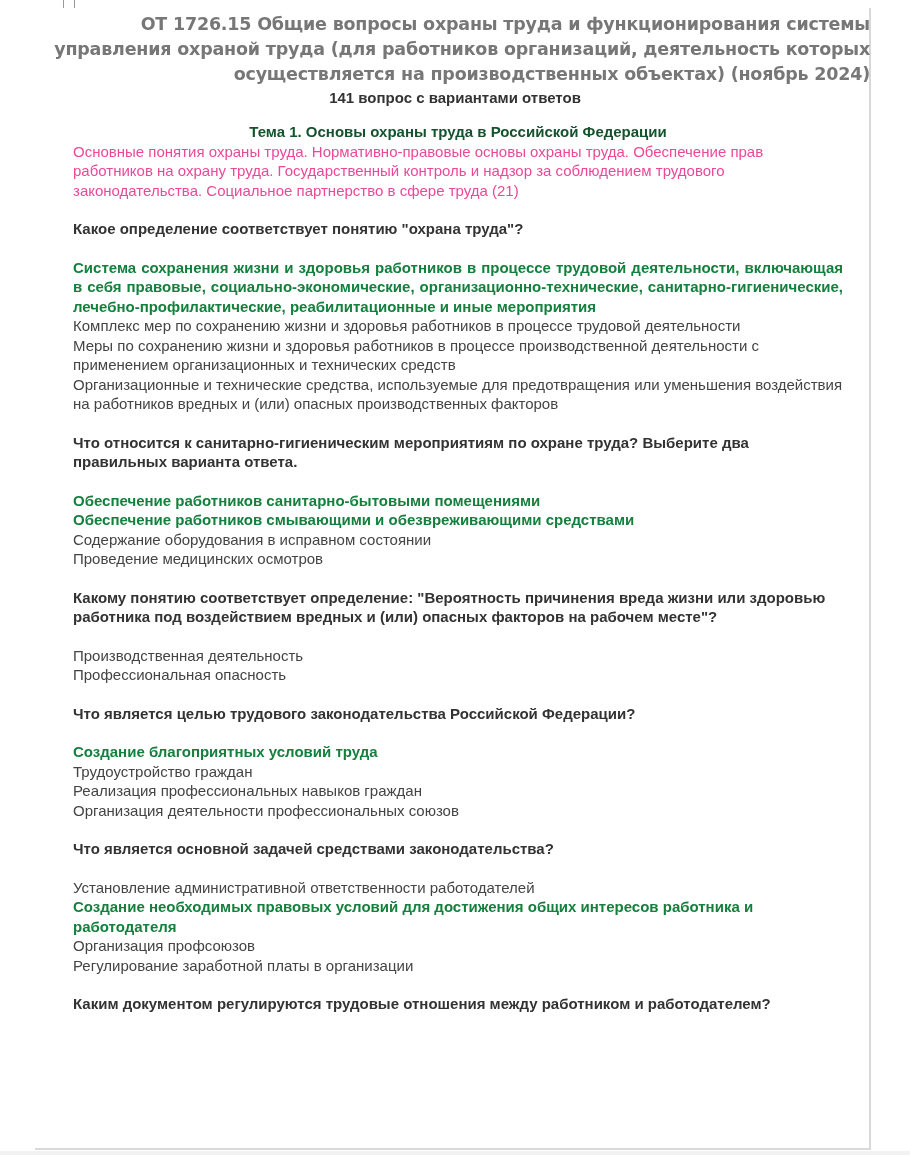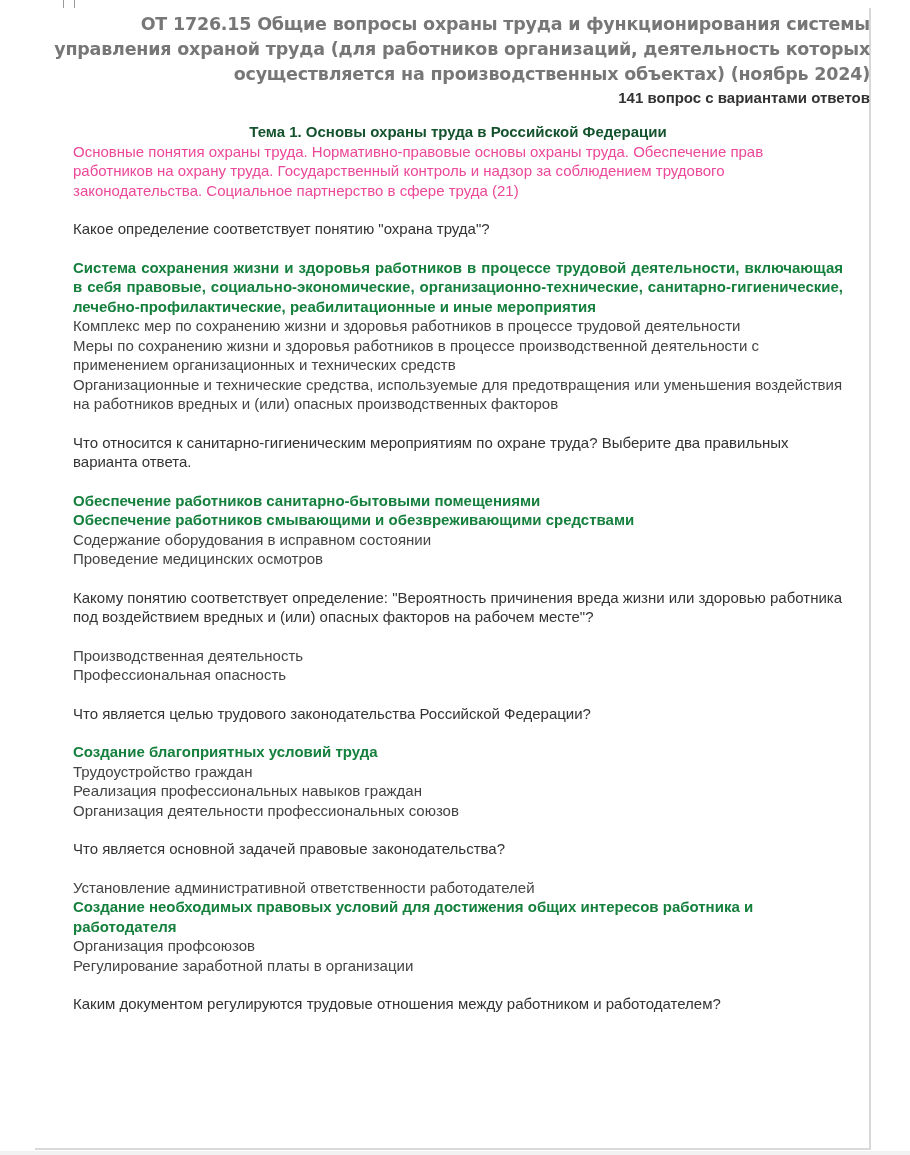--- a/index.html
+++ b/index.html
@@ -18,30 +18,30 @@
     }
     .bottom-strip {
       position: absolute; left: 0; top: 1151px; width: 910px; height: 4px; background: #f2f2f2;
     }
     .title {
       position: absolute; left: 40px; top: 12px; width: 830px;
       text-align: right; font-family: "DejaVu Sans", sans-serif; font-weight: bold;
       font-size: 17.5px; line-height: 25px; color: #777777; letter-spacing: -0.2px;
     }
     .subtitle {
-      position: absolute; left: 40px; top: 89px; width: 830px; text-align: right;
+      position: absolute; left: 40px; top: 89px; width: 830px; text-align: center;
       font-weight: bold; font-size: 15px; color: #333333;
     }
     .content {
       position: absolute; left: 73px; top: 122px; width: 770px;
       font-size: 15px; line-height: 19.5px; color: #333333;
     }
     .topic-title { text-align: center; font-weight: bold; color: #14532d; }
     .topic-desc { color: #ec4899; }
-    .question { font-weight: normal; color: #333; margin-top: 19px; margin-bottom: 19px; }
+    .question { font-weight: bold; color: #333; margin-top: 19px; margin-bottom: 19px; }
     .answer { color: #444; }
     .answer.correct { color: #15803d; font-weight: bold; }
     .answer.justify { text-align: justify; text-align-last: left; }
   </style>
 </head>
 <body>
 
 <div class="checkbox"></div>
 <div class="page"></div>
 <div class="bottom-strip"></div>
@@ -77,21 +77,21 @@
 
   <div>
     <div class="question">Что является целью трудового законодательства Российской Федерации?</div>
     <div class="answer correct">Создание благоприятных условий труда</div>
     <div class="answer">Трудоустройство граждан</div>
     <div class="answer">Реализация профессиональных навыков граждан</div>
     <div class="answer">Организация деятельности профессиональных союзов</div>
   </div>
 
   <div>
-    <div class="question">Что является основной задачей правовые законодательства?</div>
+    <div class="question">Что является основной задачей средствами законодательства?</div>
     <div class="answer">Установление административной ответственности работодателей</div>
     <div class="answer correct">Создание необходимых правовых условий для достижения общих интересов работника и работодателя</div>
     <div class="answer">Организация профсоюзов</div>
     <div class="answer">Регулирование заработной платы в организации</div>
   </div>
 
   <div>
     <div class="question">Каким документом регулируются трудовые отношения между работником и работодателем?</div>
   </div>
 </div>

